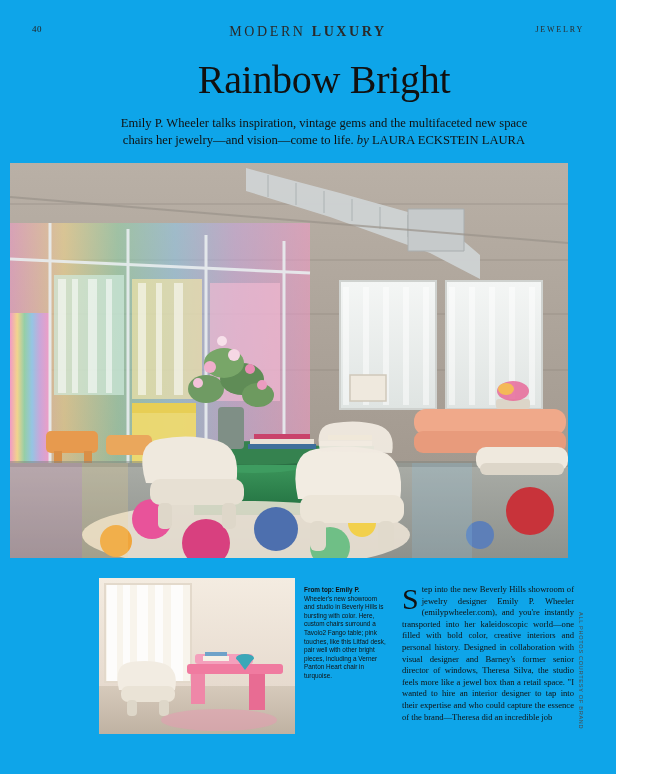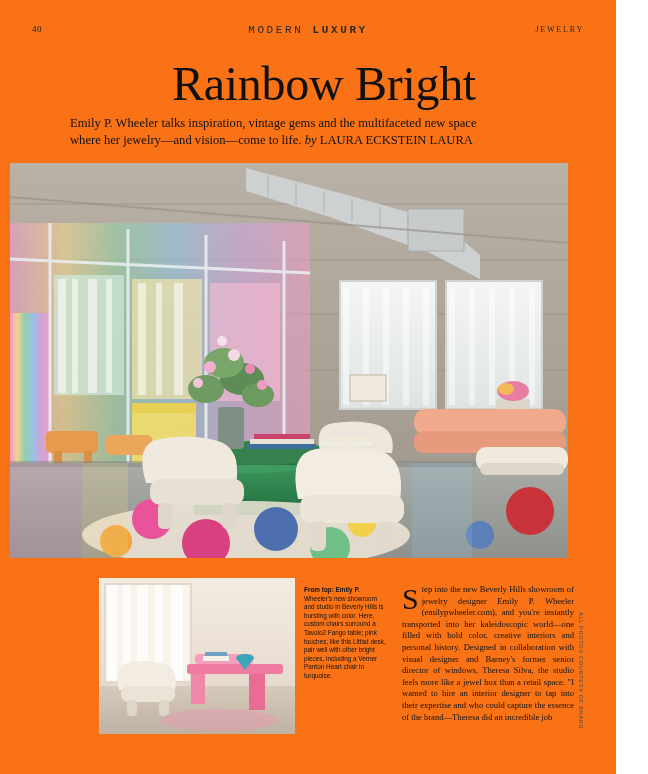--- a/index.html
+++ b/index.html
@@ -11,21 +11,21 @@
     width: 648px;
     height: 774px;
     overflow: hidden;
     font-family: "Liberation Serif", serif;
     color: #1a1a1a;
   }
   .page {
     position: relative;
     width: 616px;
     height: 774px;
-    background: #f97316;
+    background: #0ea5e9;
   }
 
   
   .running-head {
     position: absolute;
     top: 24px;
     left: 32px;
     right: 32px;
     height: 14px;
   }
@@ -36,22 +36,22 @@
     font-family: "Liberation Serif", serif;
     font-size: 9px;
     letter-spacing: 0.5px;
     color: #222;
   }
   .masthead {
     position: absolute;
     left: 50%;
     top: 0;
     transform: translateX(-50%);
-    font-family: Liberation Mono, monospace;
-    font-size: 11px;
+    font-family: Liberation Serif, serif;
+    font-size: 14px;
     letter-spacing: 2.6px;
     color: #2a2a2a;
     white-space: nowrap;
   }
   .masthead .bold {
     font-weight: 700;
     letter-spacing: 2.6px;
   }
   .section-name {
     position: absolute;
@@ -64,30 +64,31 @@
   }
 
   
   .headline {
     position: absolute;
     top: 56px;
     left: 0;
     width: 648px;
     text-align: center;
     font-family: "Liberation Serif", serif;
-    font-size: 48px;
+    font-size: 40px;
     font-weight: 400;
     letter-spacing: -0.3px;
     color: #111;
   }
   .deck {
     position: absolute;
     top: 115px;
     left: 70px;
     width: 508px;
+    text-align: center;
     font-family: "Liberation Serif", serif;
     font-size: 12.6px;
     line-height: 17px;
     color: #111;
   }
   .deck .byline {
     font-family: "Liberation Serif", serif;
   }
   .deck .byline i {
     font-style: italic;
@@ -174,21 +175,21 @@
   <div class="running-head">
     <div class="folio">40</div>
     <div class="masthead"><span>MODERN </span><span class="bold">LUXURY</span></div>
     <div class="section-name">JEWELRY</div>
   </div>
 
   <div class="headline">Rainbow Bright</div>
 
   <div class="deck">
     <span>Emily P. Wheeler talks inspiration, vintage gems and the multifaceted new space</span><br>
-    <span>where her jewelry—and vision—come to life.</span>
+    <span>chairs her jewelry—and vision—come to life.</span>
     <span class="byline"><i>by </i><span>LAURA ECKSTEIN LAURA</span></span>
   </div>
 
   <div class="hero">
     <svg width="558" height="395" viewBox="0 0 558 395" xmlns="http://www.w3.org/2000/svg">
       <defs>
         <linearGradient id="gwall" x1="0" y1="0" x2="0" y2="1">
           <stop offset="0" stop-color="#b9b0a6"></stop>
           <stop offset="1" stop-color="#a39a90"></stop>
         </linearGradient>

